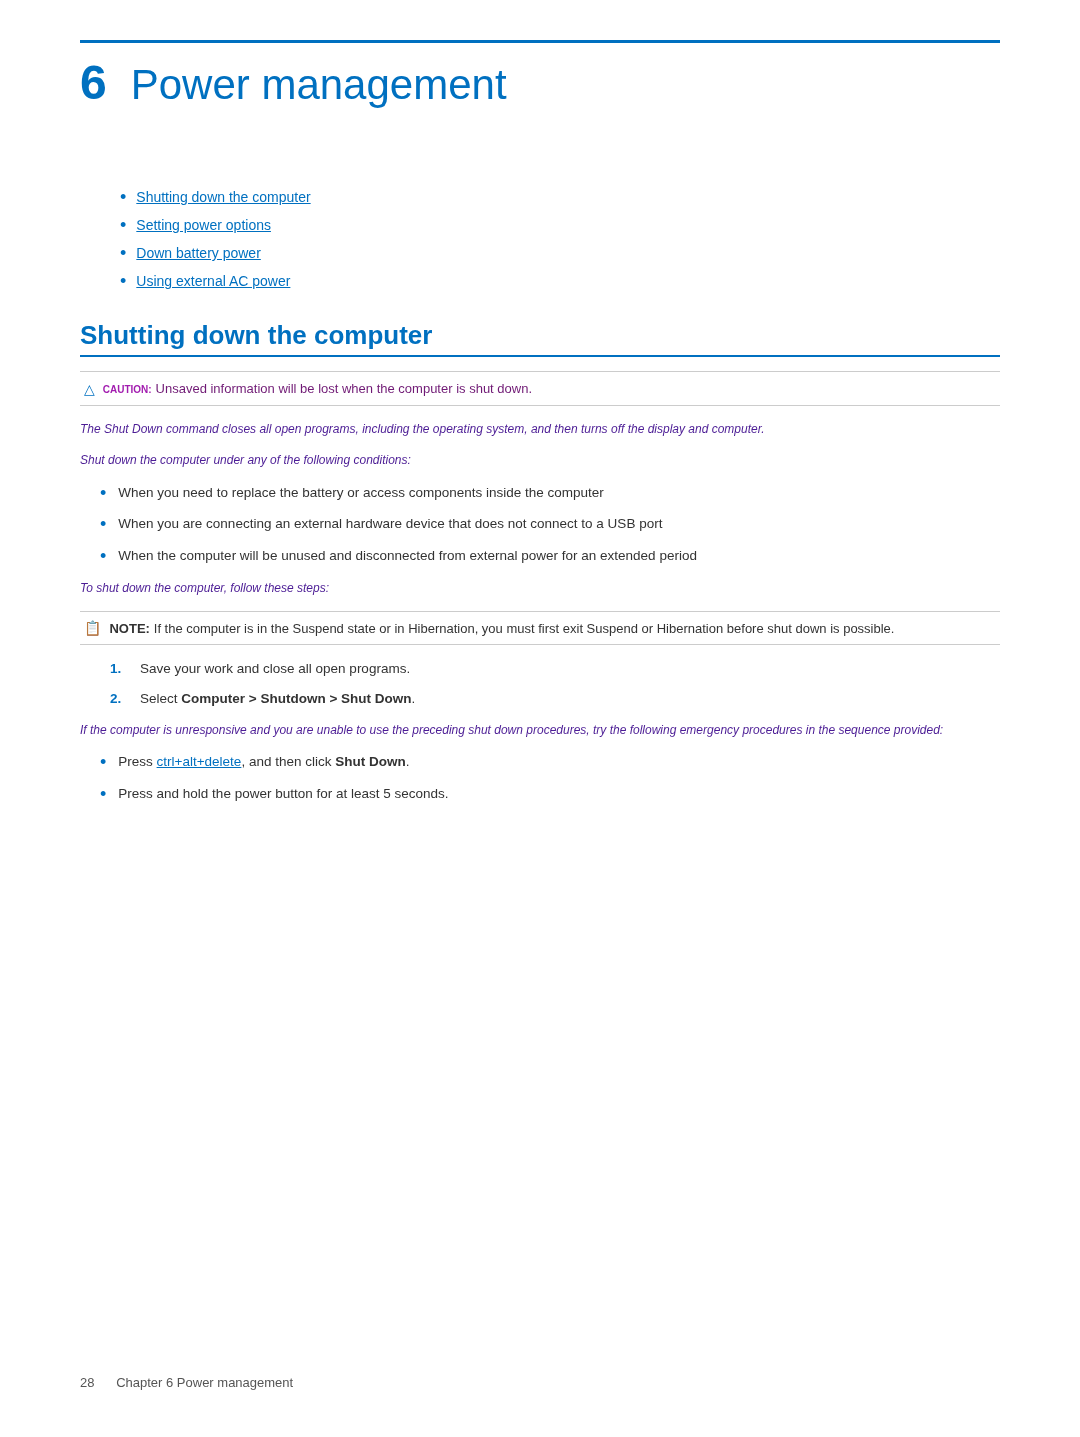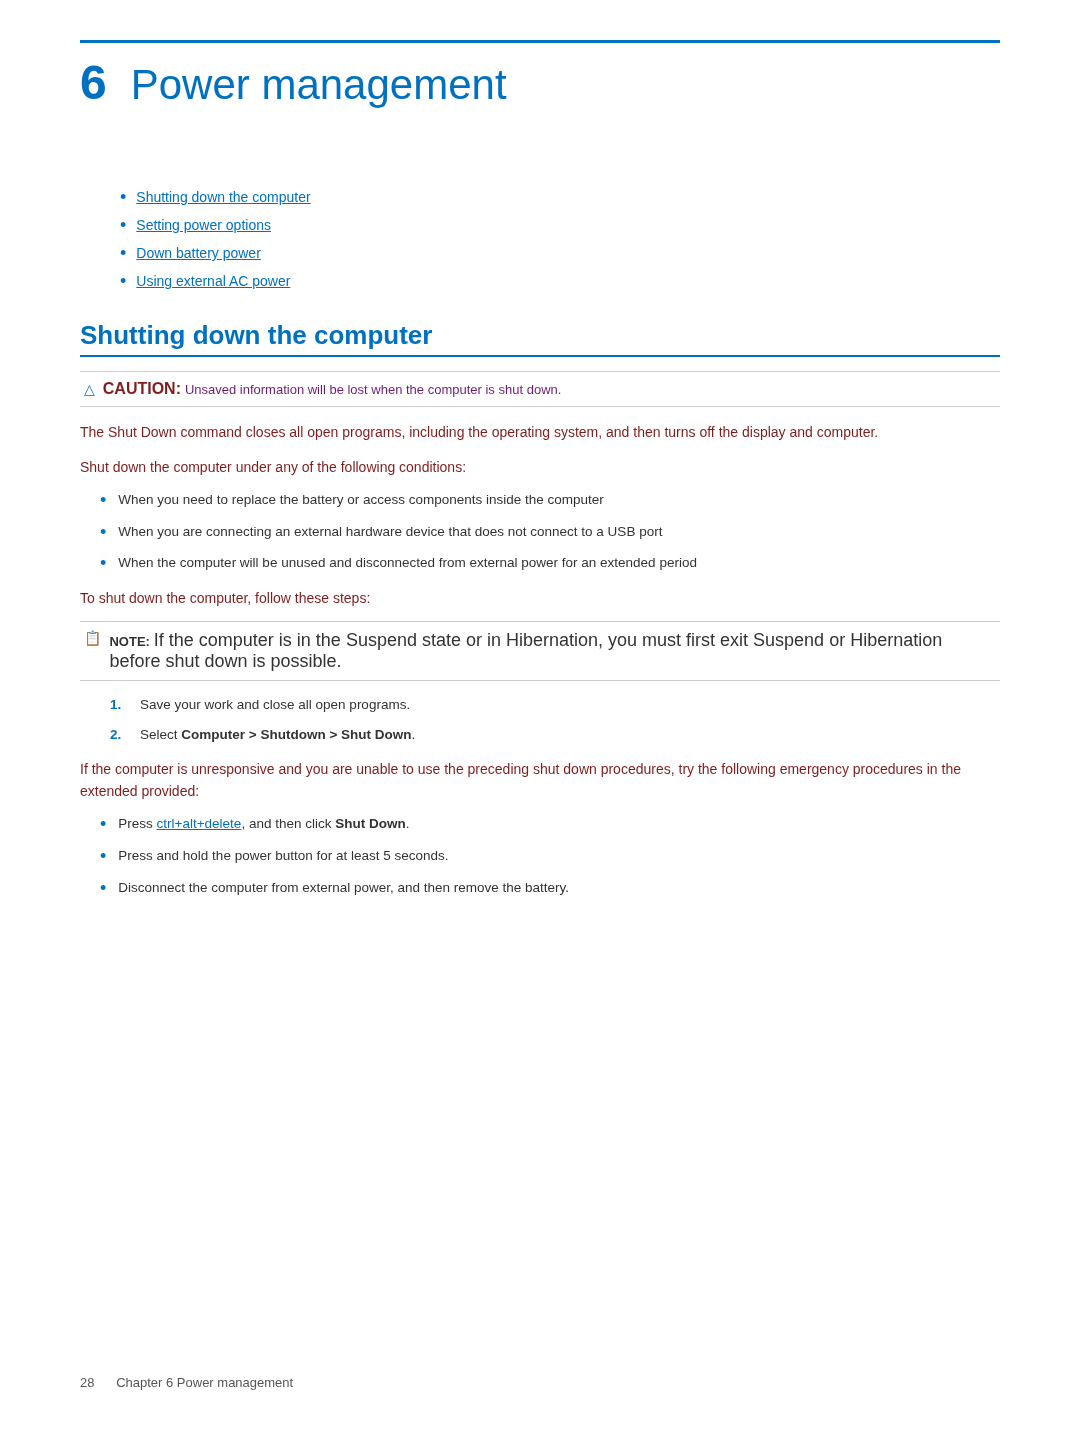--- a/index.html
+++ b/index.html
@@ -92,22 +92,22 @@
 
     .caution-icon {
       font-size: 14px;
       color: #0070c0;
       margin-top: 1px;
       white-space: nowrap;
     }
 
     .caution-label {
       font-weight: bold;
-      color: #7f1d1d;
-      font-size: 16px;
+      color: #a21caf;
+      font-size: 10px;
     }
 
     .caution-text {
       font-size: 13px;
       color: #701a75;
     }
 
     .note-box {
       display: flex;
       align-items: flex-start;
@@ -124,29 +124,30 @@
       color: #333;
       white-space: nowrap;
     }
 
     .note-label {
       font-weight: bold;
       font-size: 13px;
     }
 
     .note-text {
-      font-size: 18px;
+      font-size: 13px;
       color: #333;
     }
 
     p {
-      font-size: 14px;
+      font-size: 12px;
       line-height: 1.6;
       margin-bottom: 12px;
-      color: #7f1d1d;
+      color: #4c1d95;
+      font-style: italic;
     }
 
     .bullet-list {
       list-style: none;
       margin: 8px 0 12px 20px;
     }
 
     .bullet-list li {
       display: flex;
       align-items: flex-start;
@@ -262,31 +263,28 @@
     <li>
       <span class="step-num">1.</span>
       <span>Save your work and close all open programs.</span>
     </li>
     <li>
       <span class="step-num">2.</span>
       <span>Select <strong>Computer &gt; Shutdown &gt; Shut Down</strong>.</span>
     </li>
   </ol>
 
-  <p>If the computer is unresponsive and you are unable to use the preceding shut down procedures, try the following emergency procedures in the extended provided:</p>
+  <p>If the computer is unresponsive and you are unable to use the preceding shut down procedures, try the following emergency procedures in the sequence provided:</p>
 
   <ul class="bullet-list">
     <li>
       <span>Press <a class="link-text" href="#">ctrl+alt+delete</a>, and then click <strong>Shut Down</strong>.</span>
     </li>
     <li>
       <span>Press and hold the power button for at least 5 seconds.</span>
-    </li>
-    <li>
-      <span>Disconnect the computer from external power, and then remove the battery.</span>
     </li>
   </ul>
 </div>
 
 <div class="footer">
   <span>28</span>
   &nbsp;&nbsp;&nbsp;&nbsp;
   <span>Chapter 6  Power management</span>
 </div>
 

